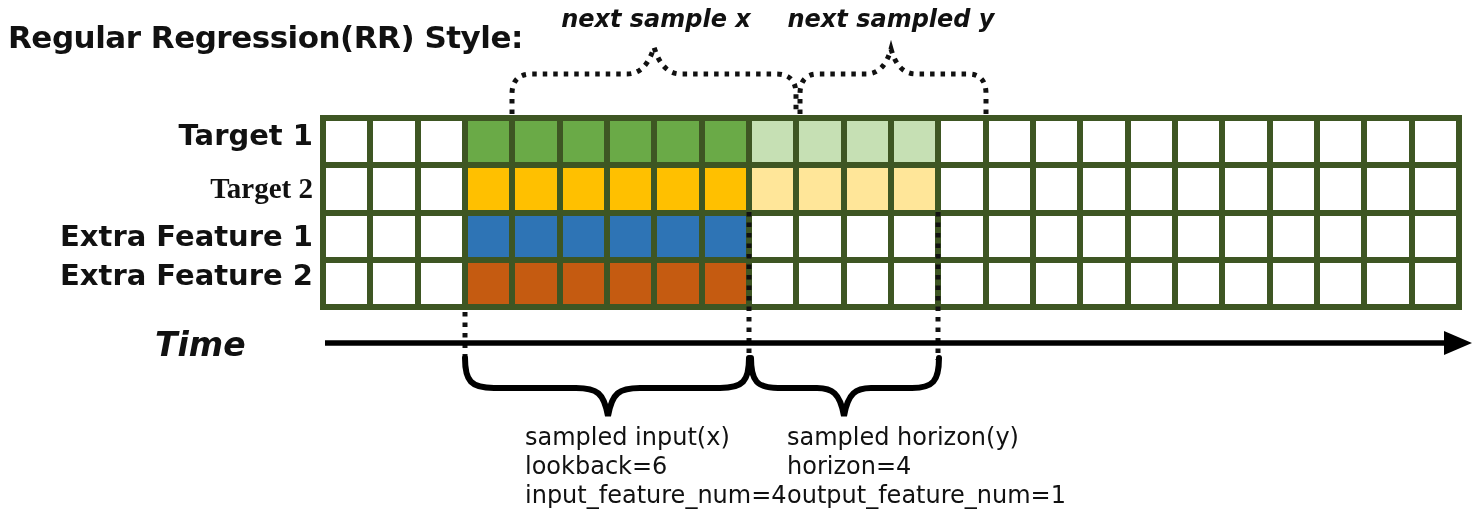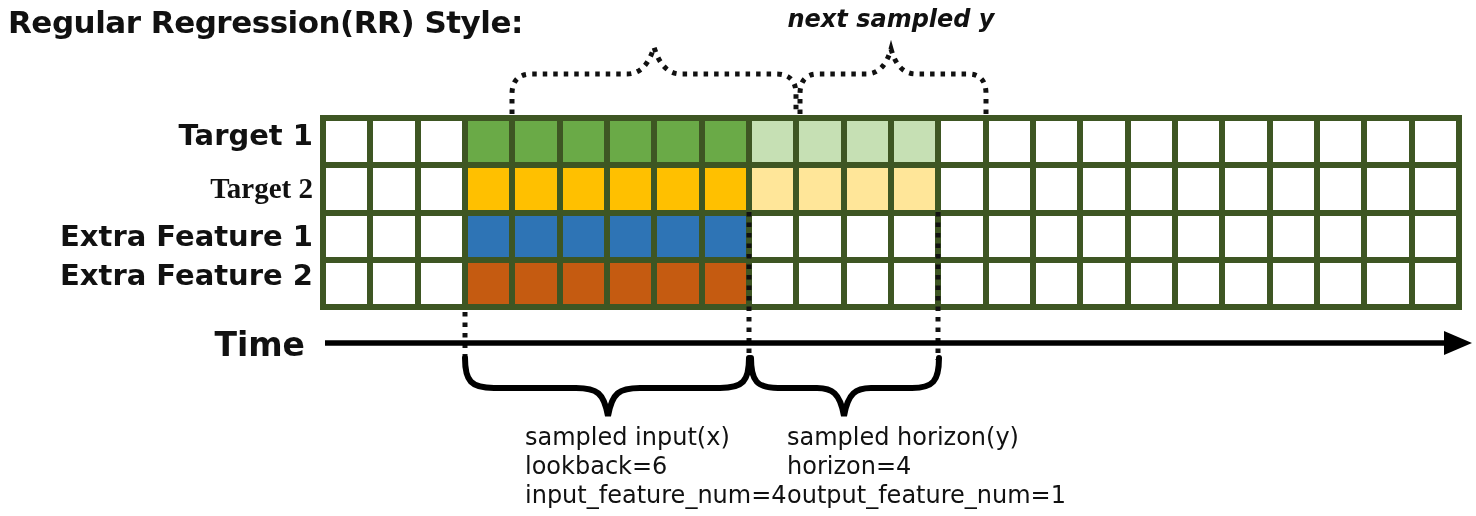--- a/index.html
+++ b/index.html
@@ -1,44 +1,45 @@
 <!DOCTYPE html>
 <html><head>
 <meta charset="utf-8">
 <style>
   html,body{margin:0;padding:0;background:#fff;}
   .canvas{
     position:relative;width:1476px;height:516px;background:#ffffff;
     font-family:"DejaVu Sans","Liberation Sans",sans-serif;color:#111;overflow:hidden;
   }
   .abs{position:absolute;}
-  .title{left:8px;top:4px;font-size:31px;font-weight:bold;letter-spacing:-0.5px;}
+  .title{left:8px;top:19px;font-size:31px;font-weight:bold;letter-spacing:-0.5px;}
   .brace-label{top:5px;transform:translateX(-50%);font-style:italic;font-size:24px;font-weight:600;white-space:nowrap;}
   .row-labels{left:0;top:0;}
   .row-label{position:absolute;left:0;width:313px;height:47px;line-height:47px;
     text-align:right;font-size:29px;font-weight:bold;white-space:nowrap;}
   .grid{
     left:320px;top:115px;width:1142px;height:195px;box-sizing:border-box;
     display:grid;grid-template-columns:repeat(24,1fr);grid-template-rows:repeat(4,1fr);
     gap:6px;border:6px solid;
   }
   .cell{background:#fff;}
-  .time-label{left:155px;top:325px;width:150px;text-align:right;font-size:33px;font-weight:bold;}
+  .time-label{left:155px;top:325px;width:150px;font-size:33px;font-weight:bold;font-style:italic;}
   .anno{top:423px;font-size:24px;line-height:29px;white-space:nowrap;margin-left:15px;}
   .anno-input{left:510px;}
   .anno-output{left:772px;}
   svg.overlay{position:absolute;left:0;top:0;pointer-events:none;}
 </style>
 </head>
 <body>
 
 <div class="canvas">
 
   <div class="abs title">Regular Regression(RR) Style:</div>
 
+  <div class="abs brace-label" style="left:656px;">next sample x</div>
   <div class="abs brace-label" style="left:891px;">next sampled y</div>
 
   <div class="abs row-labels">
     <div class="row-label" style="top:112px;">Target 1</div>
     <div class="row-label" style="top:165px;font-family:Liberation Serif, serif;">Target 2</div>
     <div class="row-label" style="top:213px;">Extra Feature 1</div>
     <div class="row-label" style="top:252px;">Extra Feature 2</div>
   </div>
 
   <div class="abs grid" id="grid" style="border-color: rgb(62, 86, 35); background: rgb(62, 86, 35);">

